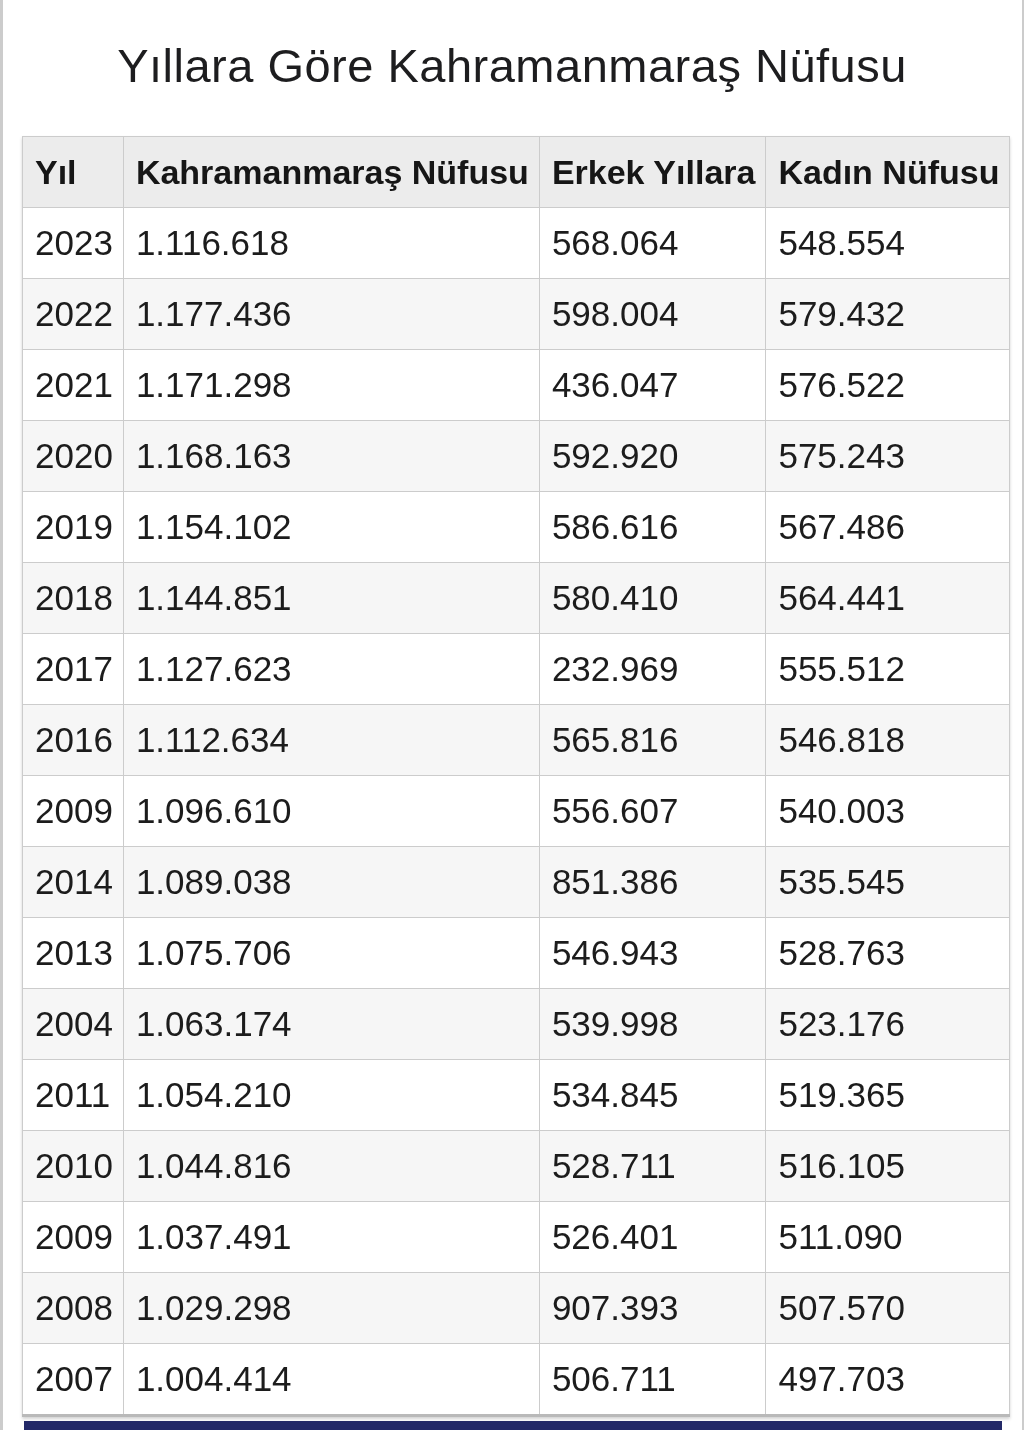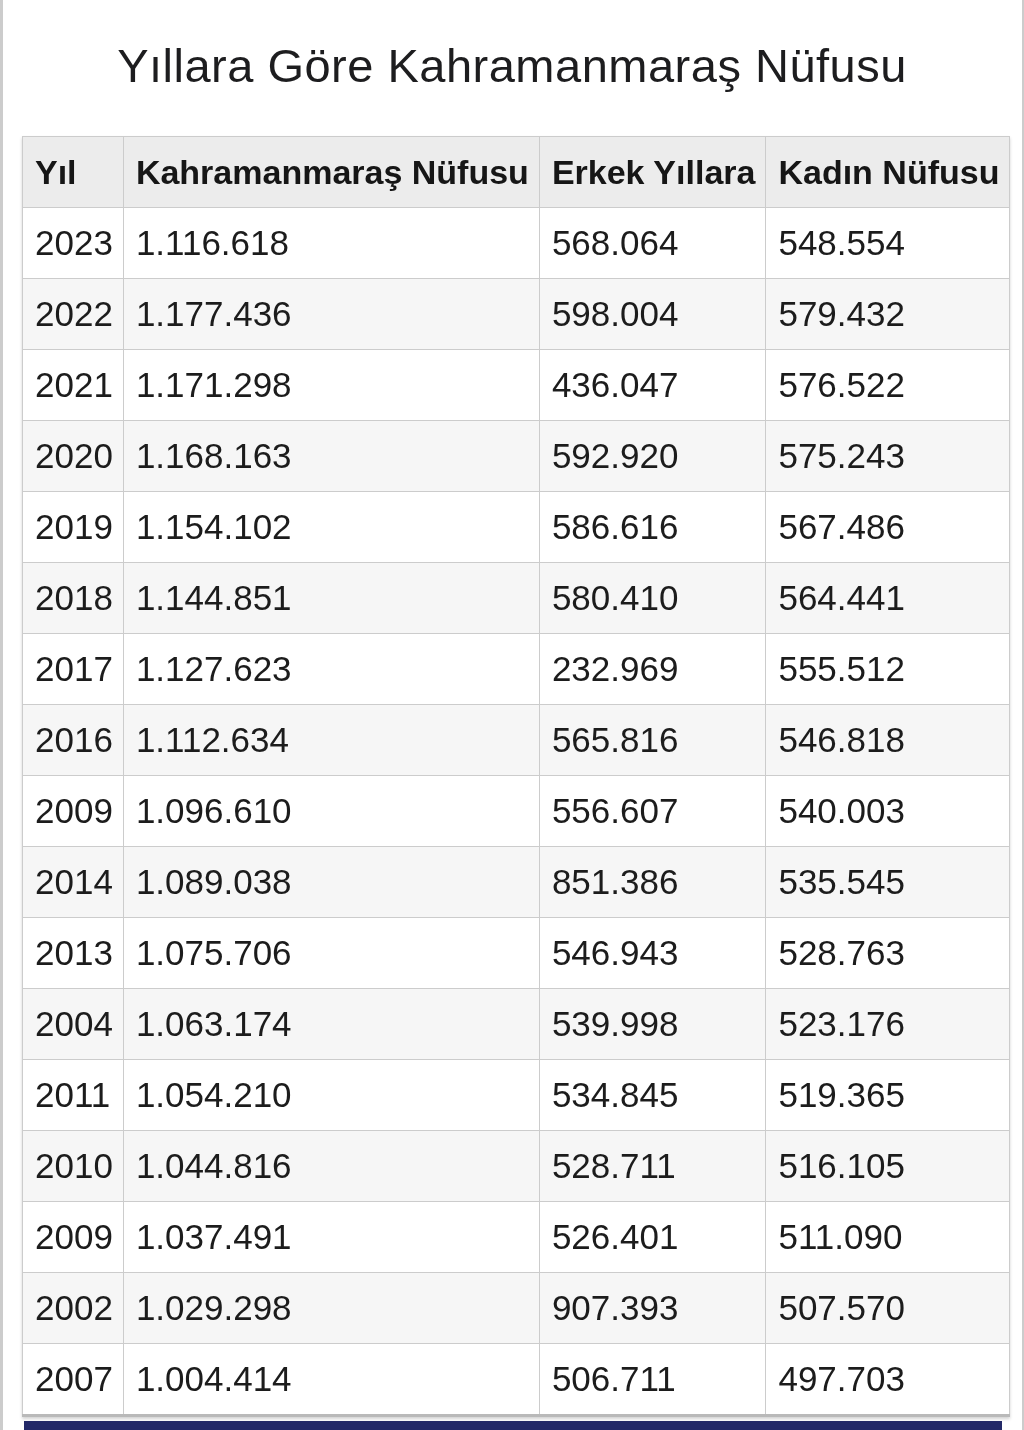--- a/index.html
+++ b/index.html
@@ -177,21 +177,21 @@
         <td class="col-male">528.711</td>
         <td class="col-female">516.105</td>
       </tr>
       <tr>
         <td class="col-year">2009</td>
         <td class="col-total">1.037.491</td>
         <td class="col-male">526.401</td>
         <td class="col-female">511.090</td>
       </tr>
       <tr>
-        <td class="col-year">2002</td>
+        <td class="col-year">2008</td>
         <td class="col-total">1.029.298</td>
         <td class="col-male">907.393</td>
         <td class="col-female">507.570</td>
       </tr>
       <tr>
         <td class="col-year">2007</td>
         <td class="col-total">1.004.414</td>
         <td class="col-male">506.711</td>
         <td class="col-female">497.703</td>
       </tr>

